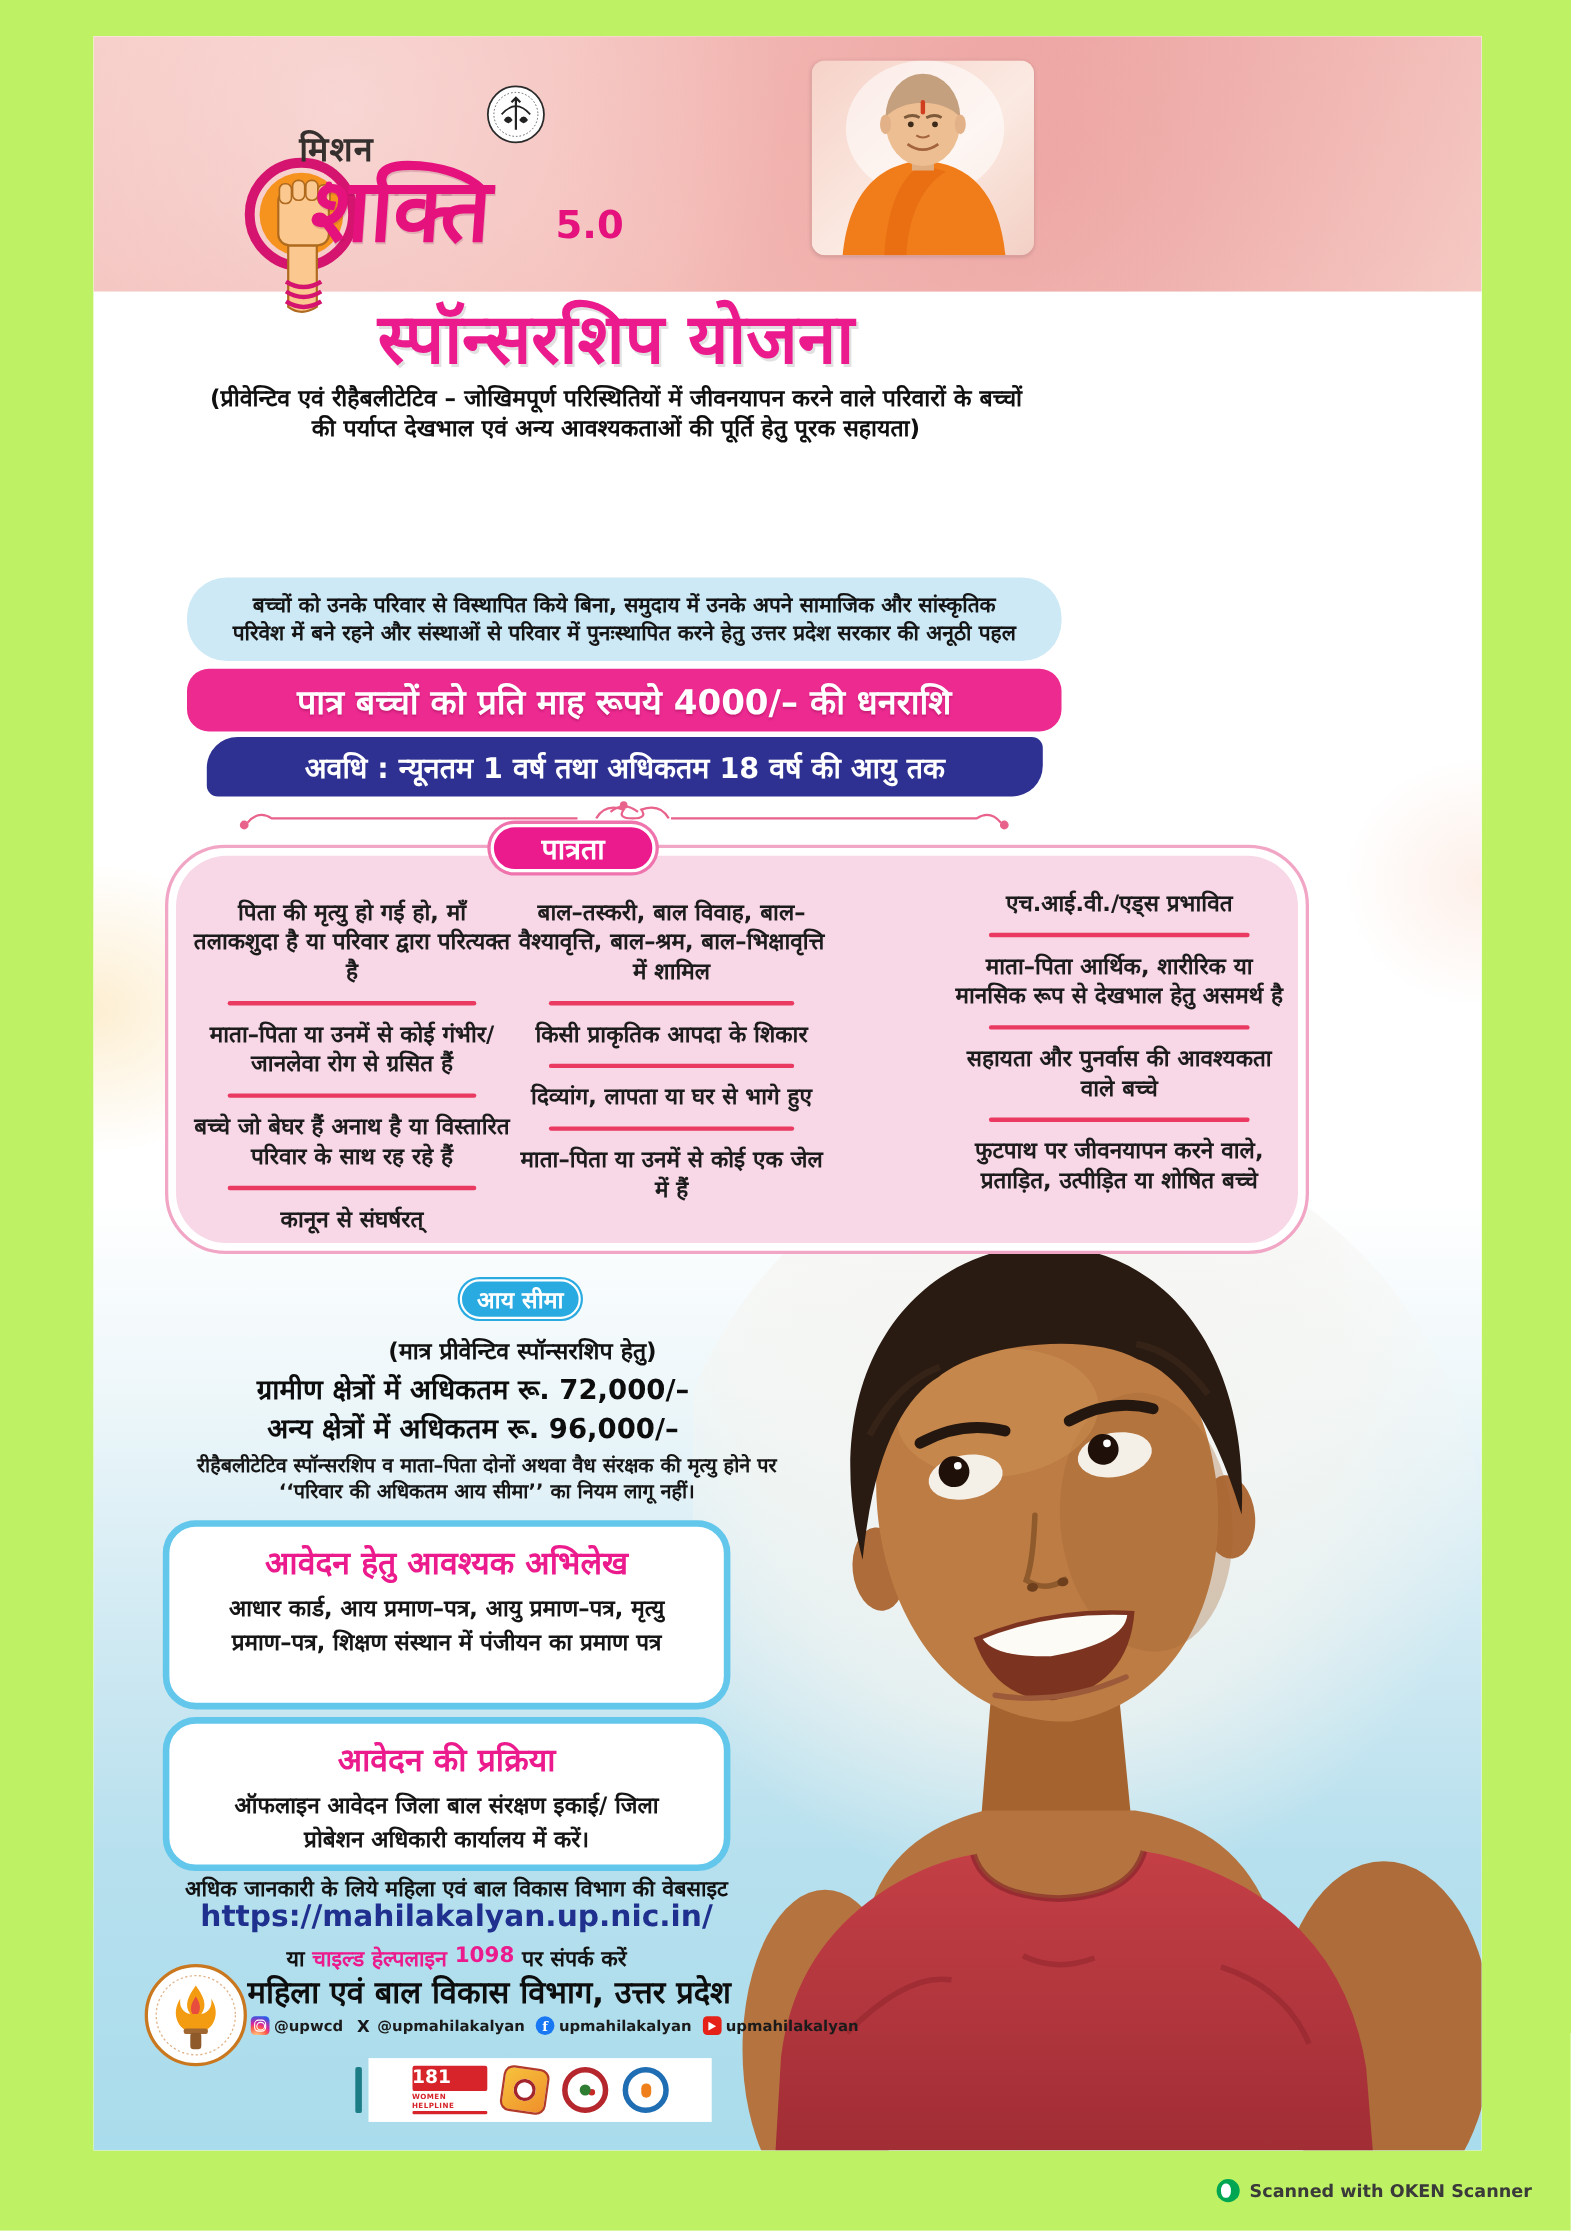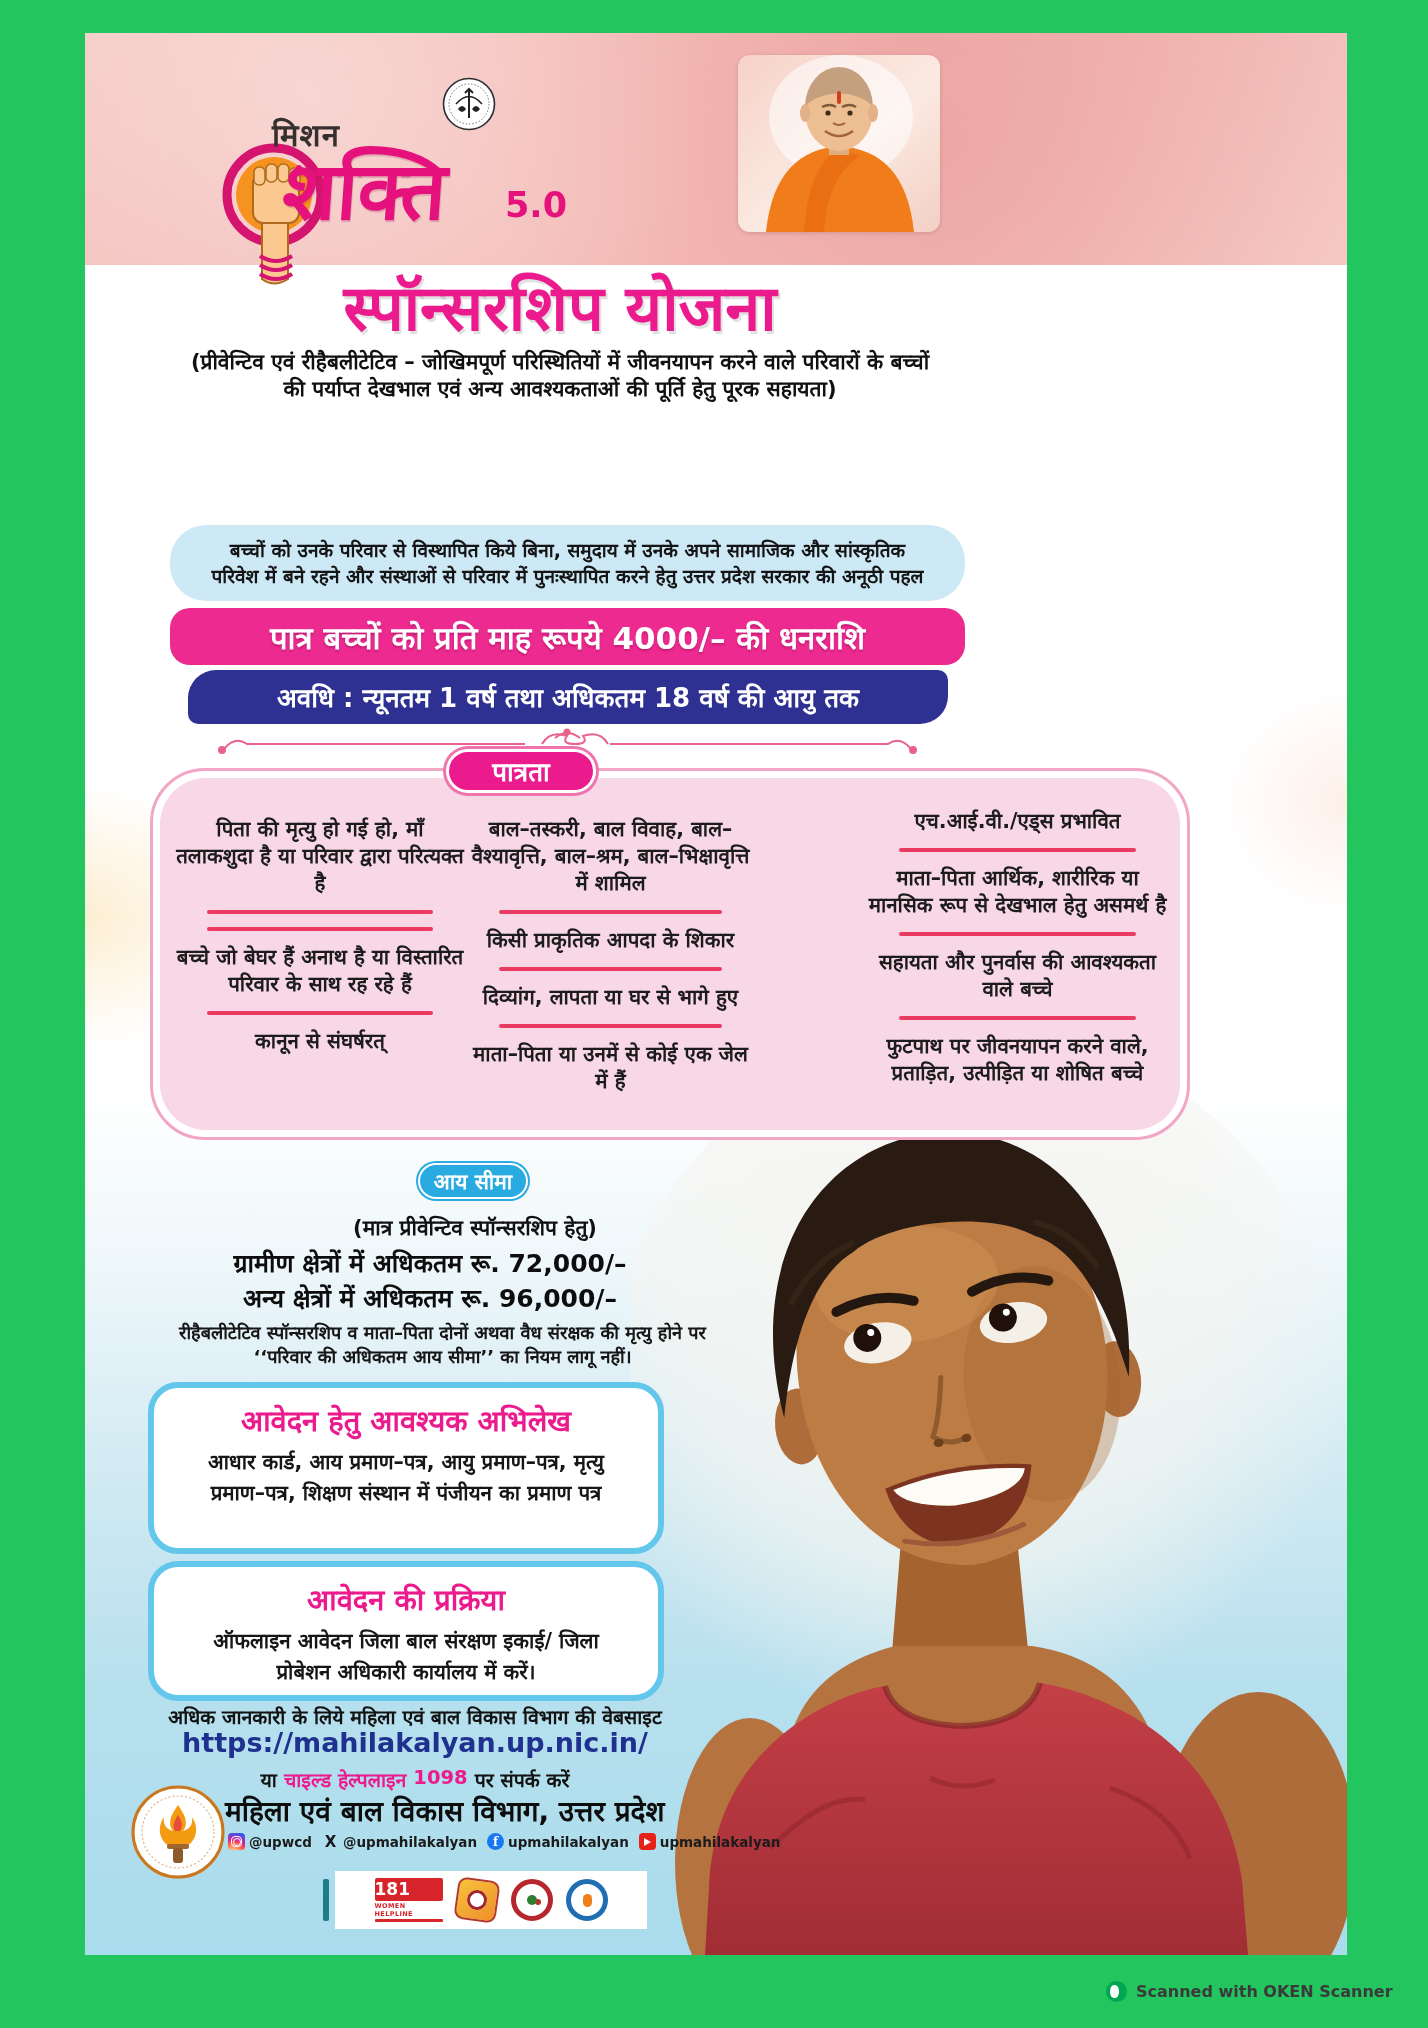--- a/index.html
+++ b/index.html
@@ -1,18 +1,18 @@
 <!DOCTYPE html>
 <html><head>
 <meta charset="utf-8">
 <style>
   html,body{margin:0;padding:0;background:#fff;}
   *{box-sizing:border-box;}
   body{font-family:"DejaVu Sans",sans-serif;}
-  .page{position:relative;width:1428px;height:2028px;background:#22c55e;overflow:hidden;}
+  .page{position:relative;width:1428px;height:2028px;background:#bef264;overflow:hidden;}
   .poster{position:absolute;left:85px;top:33px;width:1262px;height:1922px;overflow:hidden;background:#fff;}
   .poster-bg{position:absolute;inset:0;z-index:0;
     background:
       radial-gradient(ellipse at 0% 46%, rgba(252,234,198,.8) 0%, rgba(252,234,198,0) 9%),
       radial-gradient(ellipse at 100% 40%, rgba(252,224,210,.5) 0%, rgba(252,224,210,0) 7%),
       linear-gradient(180deg,#ffffff 0%,#ffffff 55%,#eef7fa 64%,#cfe9f2 76%,#b7e0ee 86%,#a9dcec 100%);}
   .top-band{position:absolute;left:0;top:0;width:1262px;height:232px;z-index:1;
     background:
       radial-gradient(circle at 18% 28%, rgba(255,255,255,.35), transparent 38%),
       radial-gradient(circle at 68% 55%, rgba(230,136,136,.35), transparent 52%),
@@ -211,20 +211,21 @@
         <path d="M253,395 Q315,377 386,387 Q381,412 313,417 Q263,413 253,395 Z" fill="#fdfbf6"></path>
         <path d="M259,447 Q316,463 379,443" stroke="#9c5a3a" stroke-width="5" fill="none" stroke-linecap="round"></path>
       </g>
     </svg>
 
     <div class="elig-box"></div>
     <div class="elig-pill">पात्रता</div>
     <div class="elig-col elig-col-1">
         <div class="elig-item">पिता की मृत्यु हो गई हो, माँ तलाकशुदा है या परिवार द्वारा परित्यक्त है</div>
         <div class="elig-sep"></div>
+        <div class="elig-item">माता–पिता या उनमें से कोई गंभीर/जानलेवा रोग से ग्रसित हैं</div>
         <div class="elig-sep"></div>
         <div class="elig-item">बच्चे जो बेघर हैं अनाथ है या विस्तारित परिवार के साथ रह रहे हैं</div>
         <div class="elig-sep"></div>
         <div class="elig-item">कानून से संघर्षरत्</div>
       </div>
     <div class="elig-col elig-col-2">
         <div class="elig-item">बाल–तस्करी, बाल विवाह, बाल–वैश्यावृत्ति, बाल–श्रम, बाल–भिक्षावृत्ति में शामिल</div>
         <div class="elig-sep"></div>
         <div class="elig-item">किसी प्राकृतिक आपदा के शिकार</div>
         <div class="elig-sep"></div>

